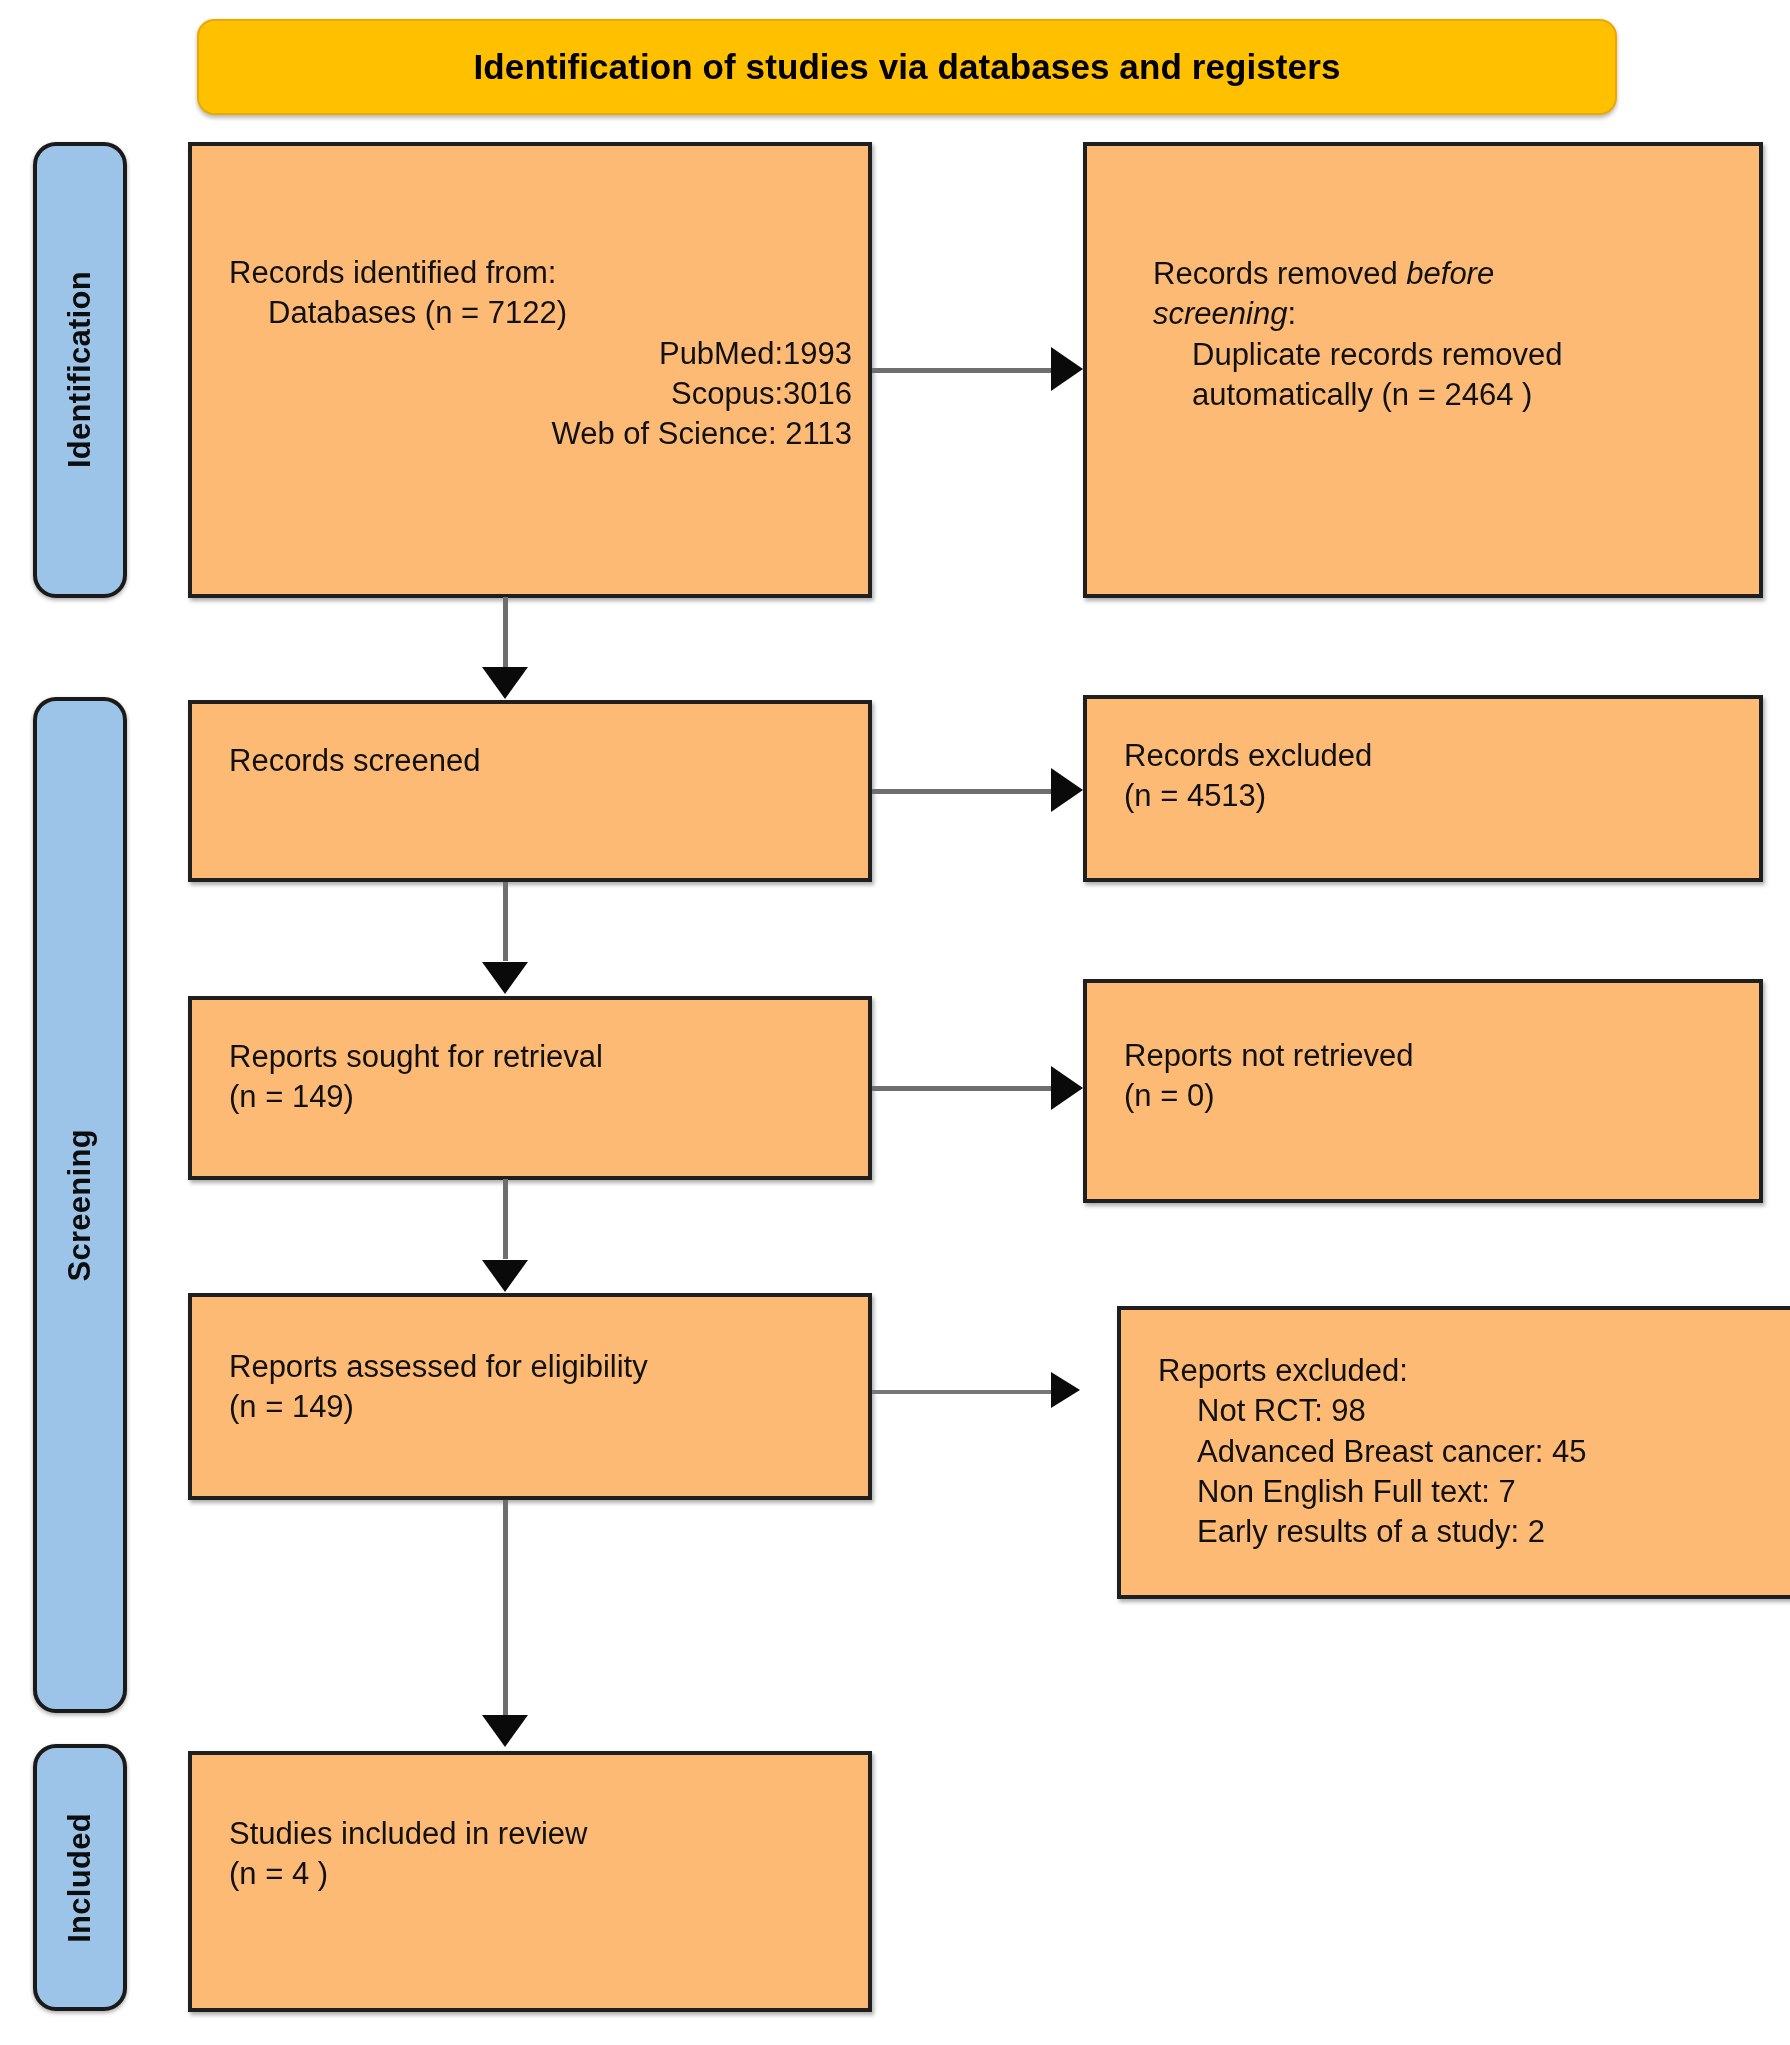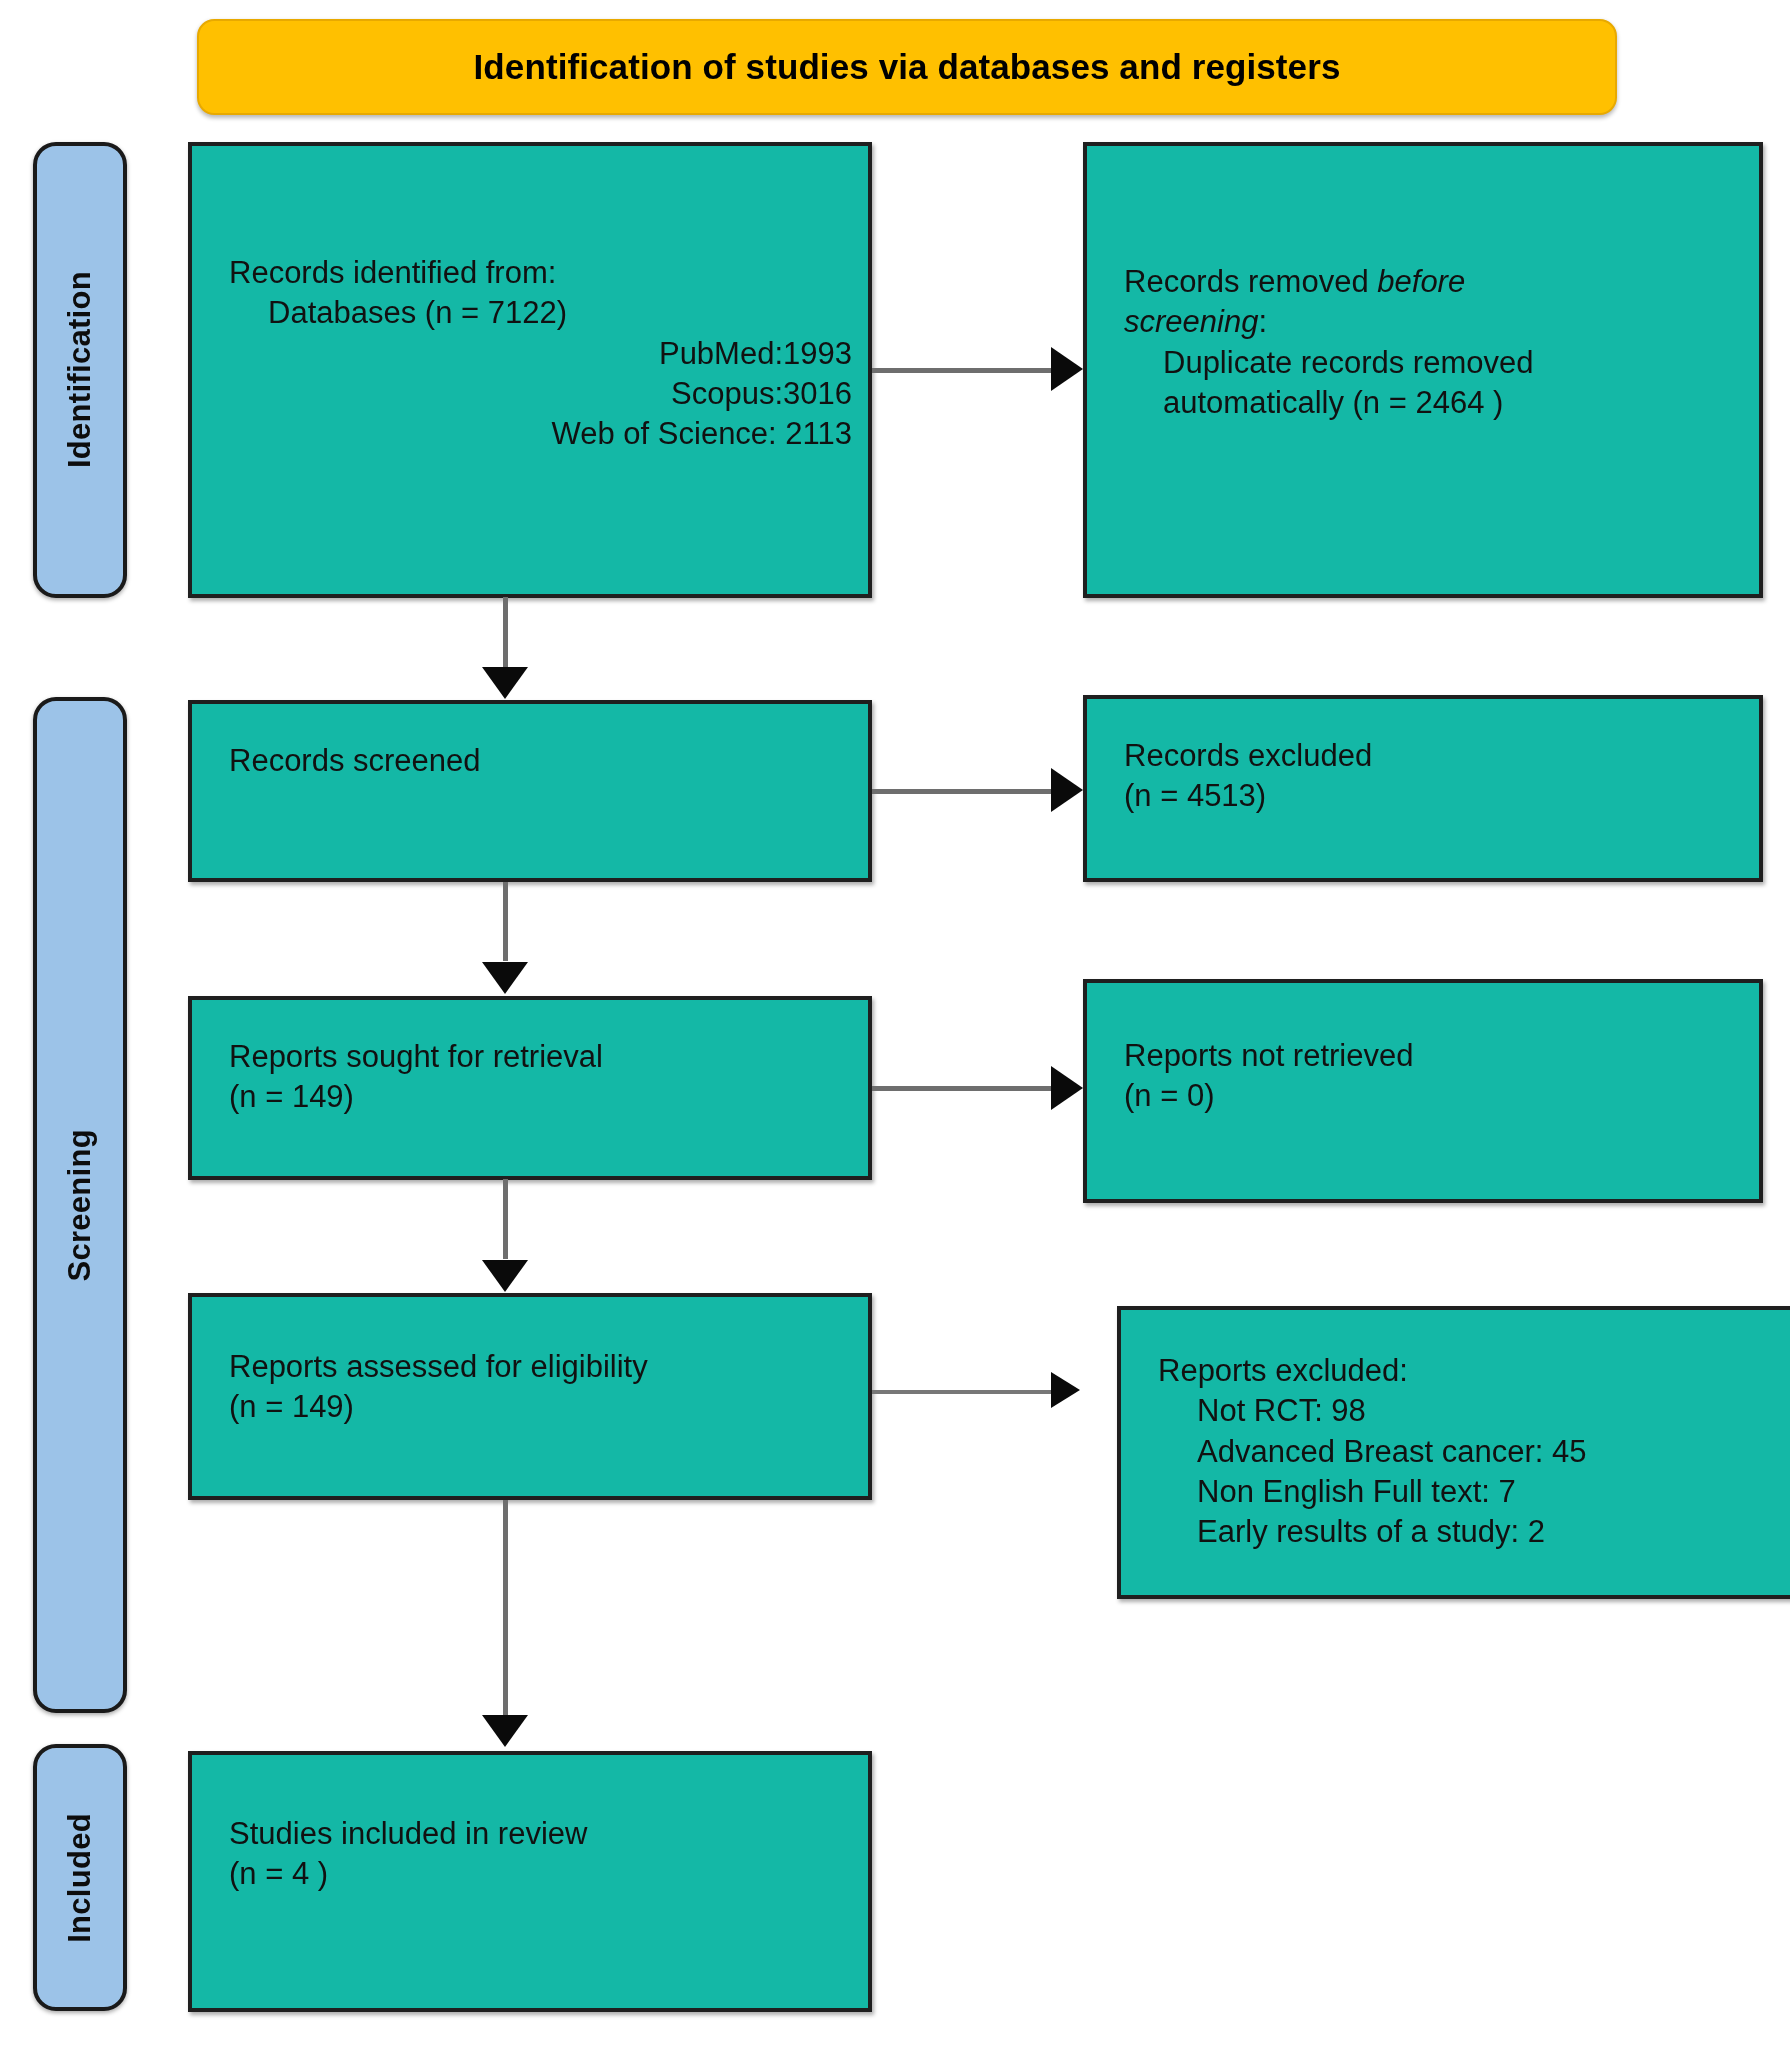--- a/index.html
+++ b/index.html
@@ -63,21 +63,21 @@
     white-space: nowrap;
     color: #0d0d0d;
   }
   #pill-identification { top: 142px;  height: 456px; }
   #pill-screening     { top: 697px; height: 1016px; }
   #pill-included      { top: 1744px; height: 267px; }
 
   
   .pbox {
     position: absolute;
-    background: #14b8a6;
+    background: #fdba74;
     border: 4px solid #1f1f1f;
     box-sizing: border-box;
     box-shadow: 2px 2.7px 4px rgba(0,0,0,0.32);
   }
   .pbox .btext {
     position: absolute;
     left: 37px;
     right: 16px;
     font-size: 31px;
     line-height: 1.30;
@@ -97,21 +97,21 @@
   #box-sought .btext { top: 37px; }
 
   #box-assessed     { left: 188px; top: 1293px; width: 684px; height: 207px; }
   #box-assessed .btext { top: 50px; }
 
   #box-included     { left: 188px; top: 1751px; width: 684px; height: 261px; }
   #box-included .btext { top: 59px; }
 
   
   #box-removed      { left: 1083px; top: 142px;  width: 680px; height: 456px; }
-  #box-removed .btext { top: 116px; }
+  #box-removed .btext { top: 108px; margin-left: 29px; }
 
   #box-excluded-rec { left: 1083px; top: 695px; width: 680px; height: 187px; }
   #box-excluded-rec .btext { top: 37px; }
 
   #box-not-retrieved{ left: 1083px; top: 979px; width: 680px; height: 224px; }
   #box-not-retrieved .btext { top: 53px; }
 
   #box-reports-excl { left: 1083px; top: 1306px; width: 680px; height: 293px; margin-left: 34px; }
   #box-reports-excl .btext { top: 41px; }
 

